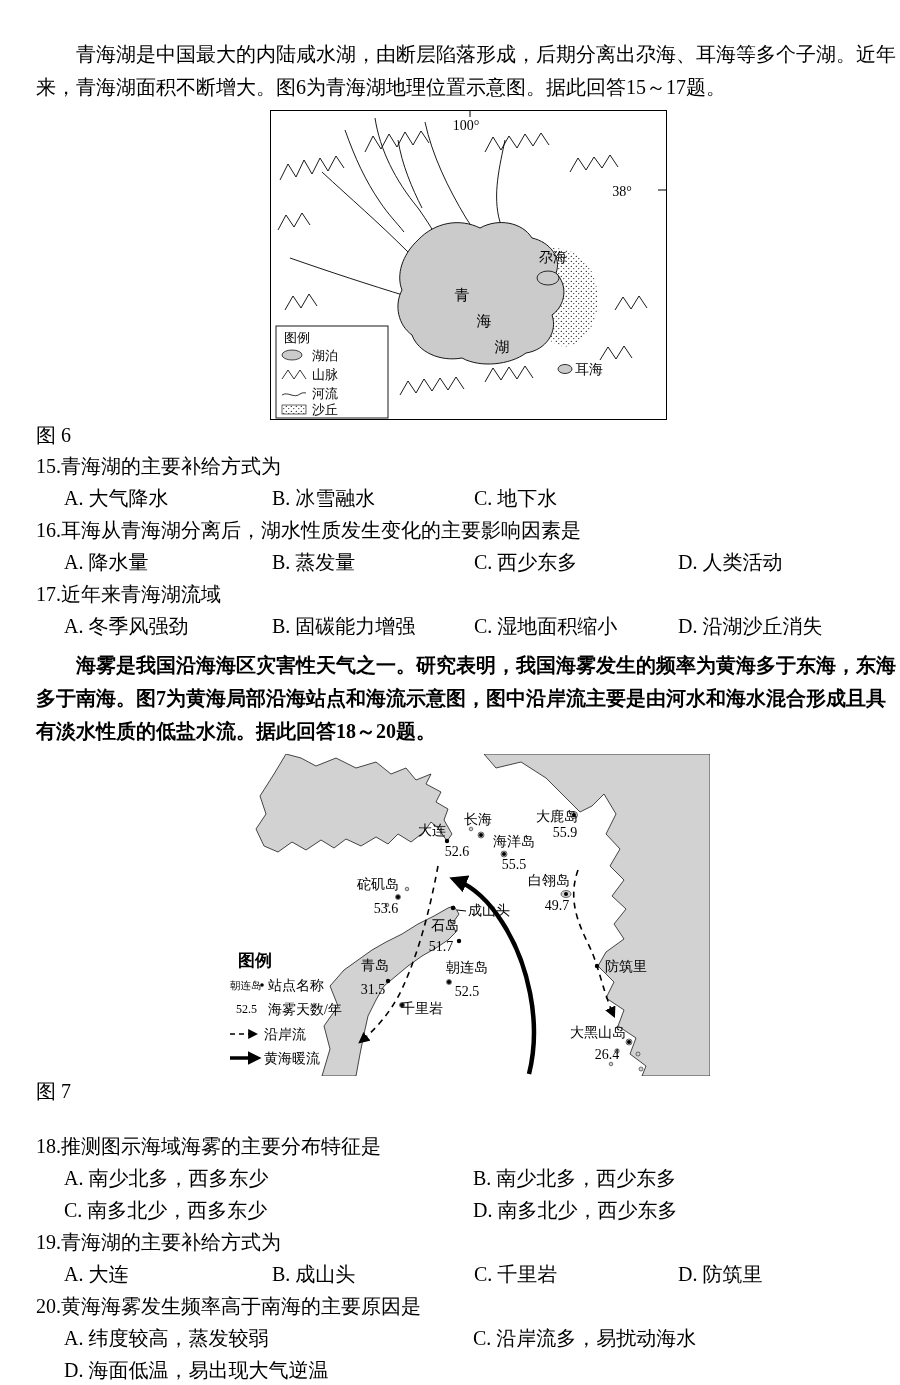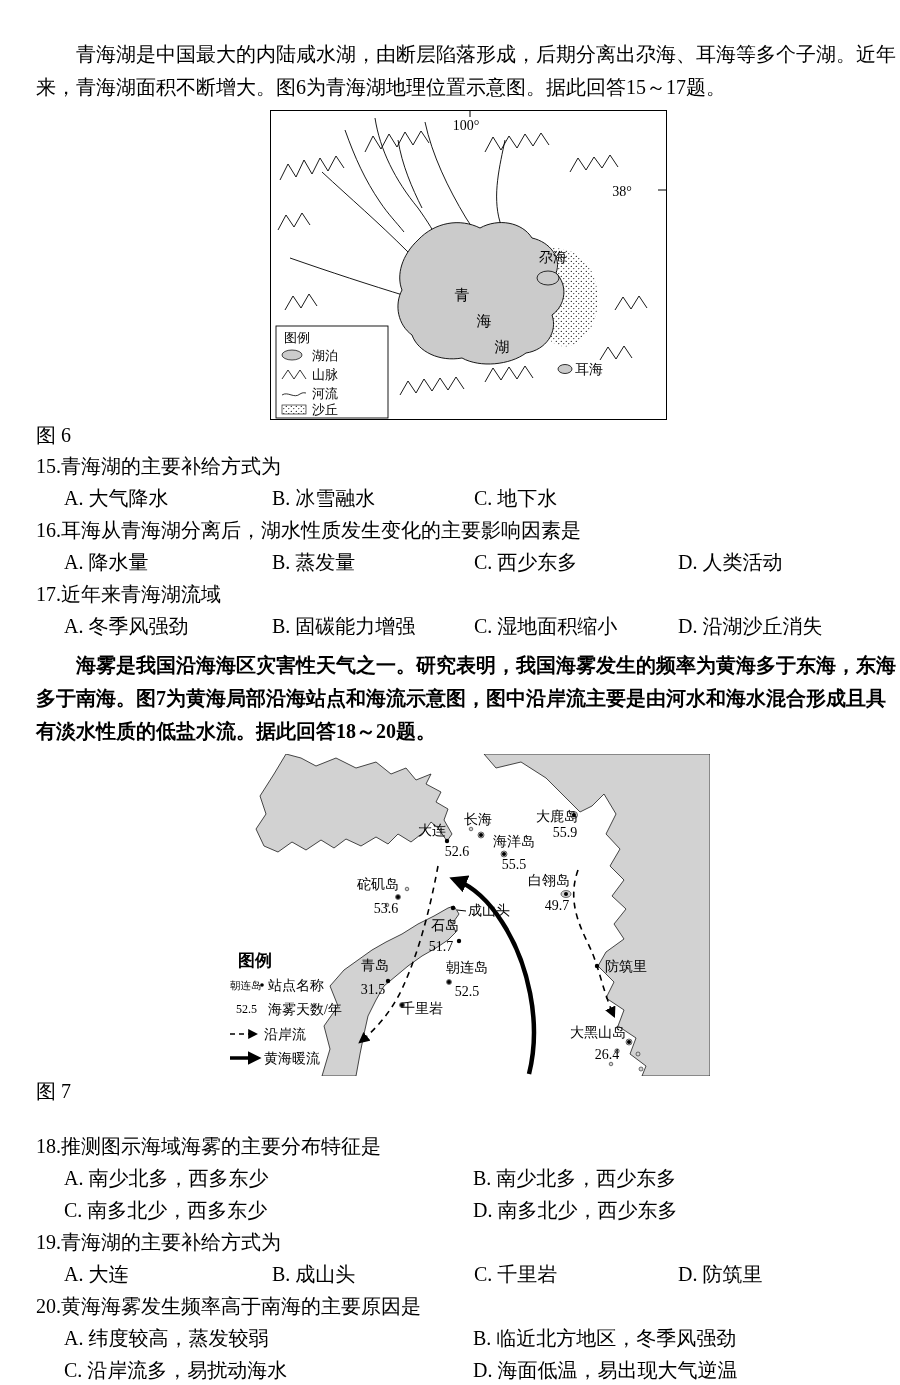--- a/index.html
+++ b/index.html
@@ -269,19 +269,18 @@
       <span>A. 大连</span>
       <span>B. 成山头</span>
       <span>C. 千里岩</span>
       <span>D. 防筑里</span>
     </div>
   </div>
   <div class="q">
     <div class="stem"><span>20.</span><span>黄海海雾发生频率高于南海的主要原因是</span></div>
     <div class="opts opts-2">
       <span>A. 纬度较高，蒸发较弱</span>
-      <span>B. 临近北方地区，冬季风强劲</span>
       <span>C. 沿岸流多，易扰动海水</span>
       <span>D. 海面低温，易出现大气逆温</span>
     </div>
   </div>
 
 </div>
 
 </body></html>

